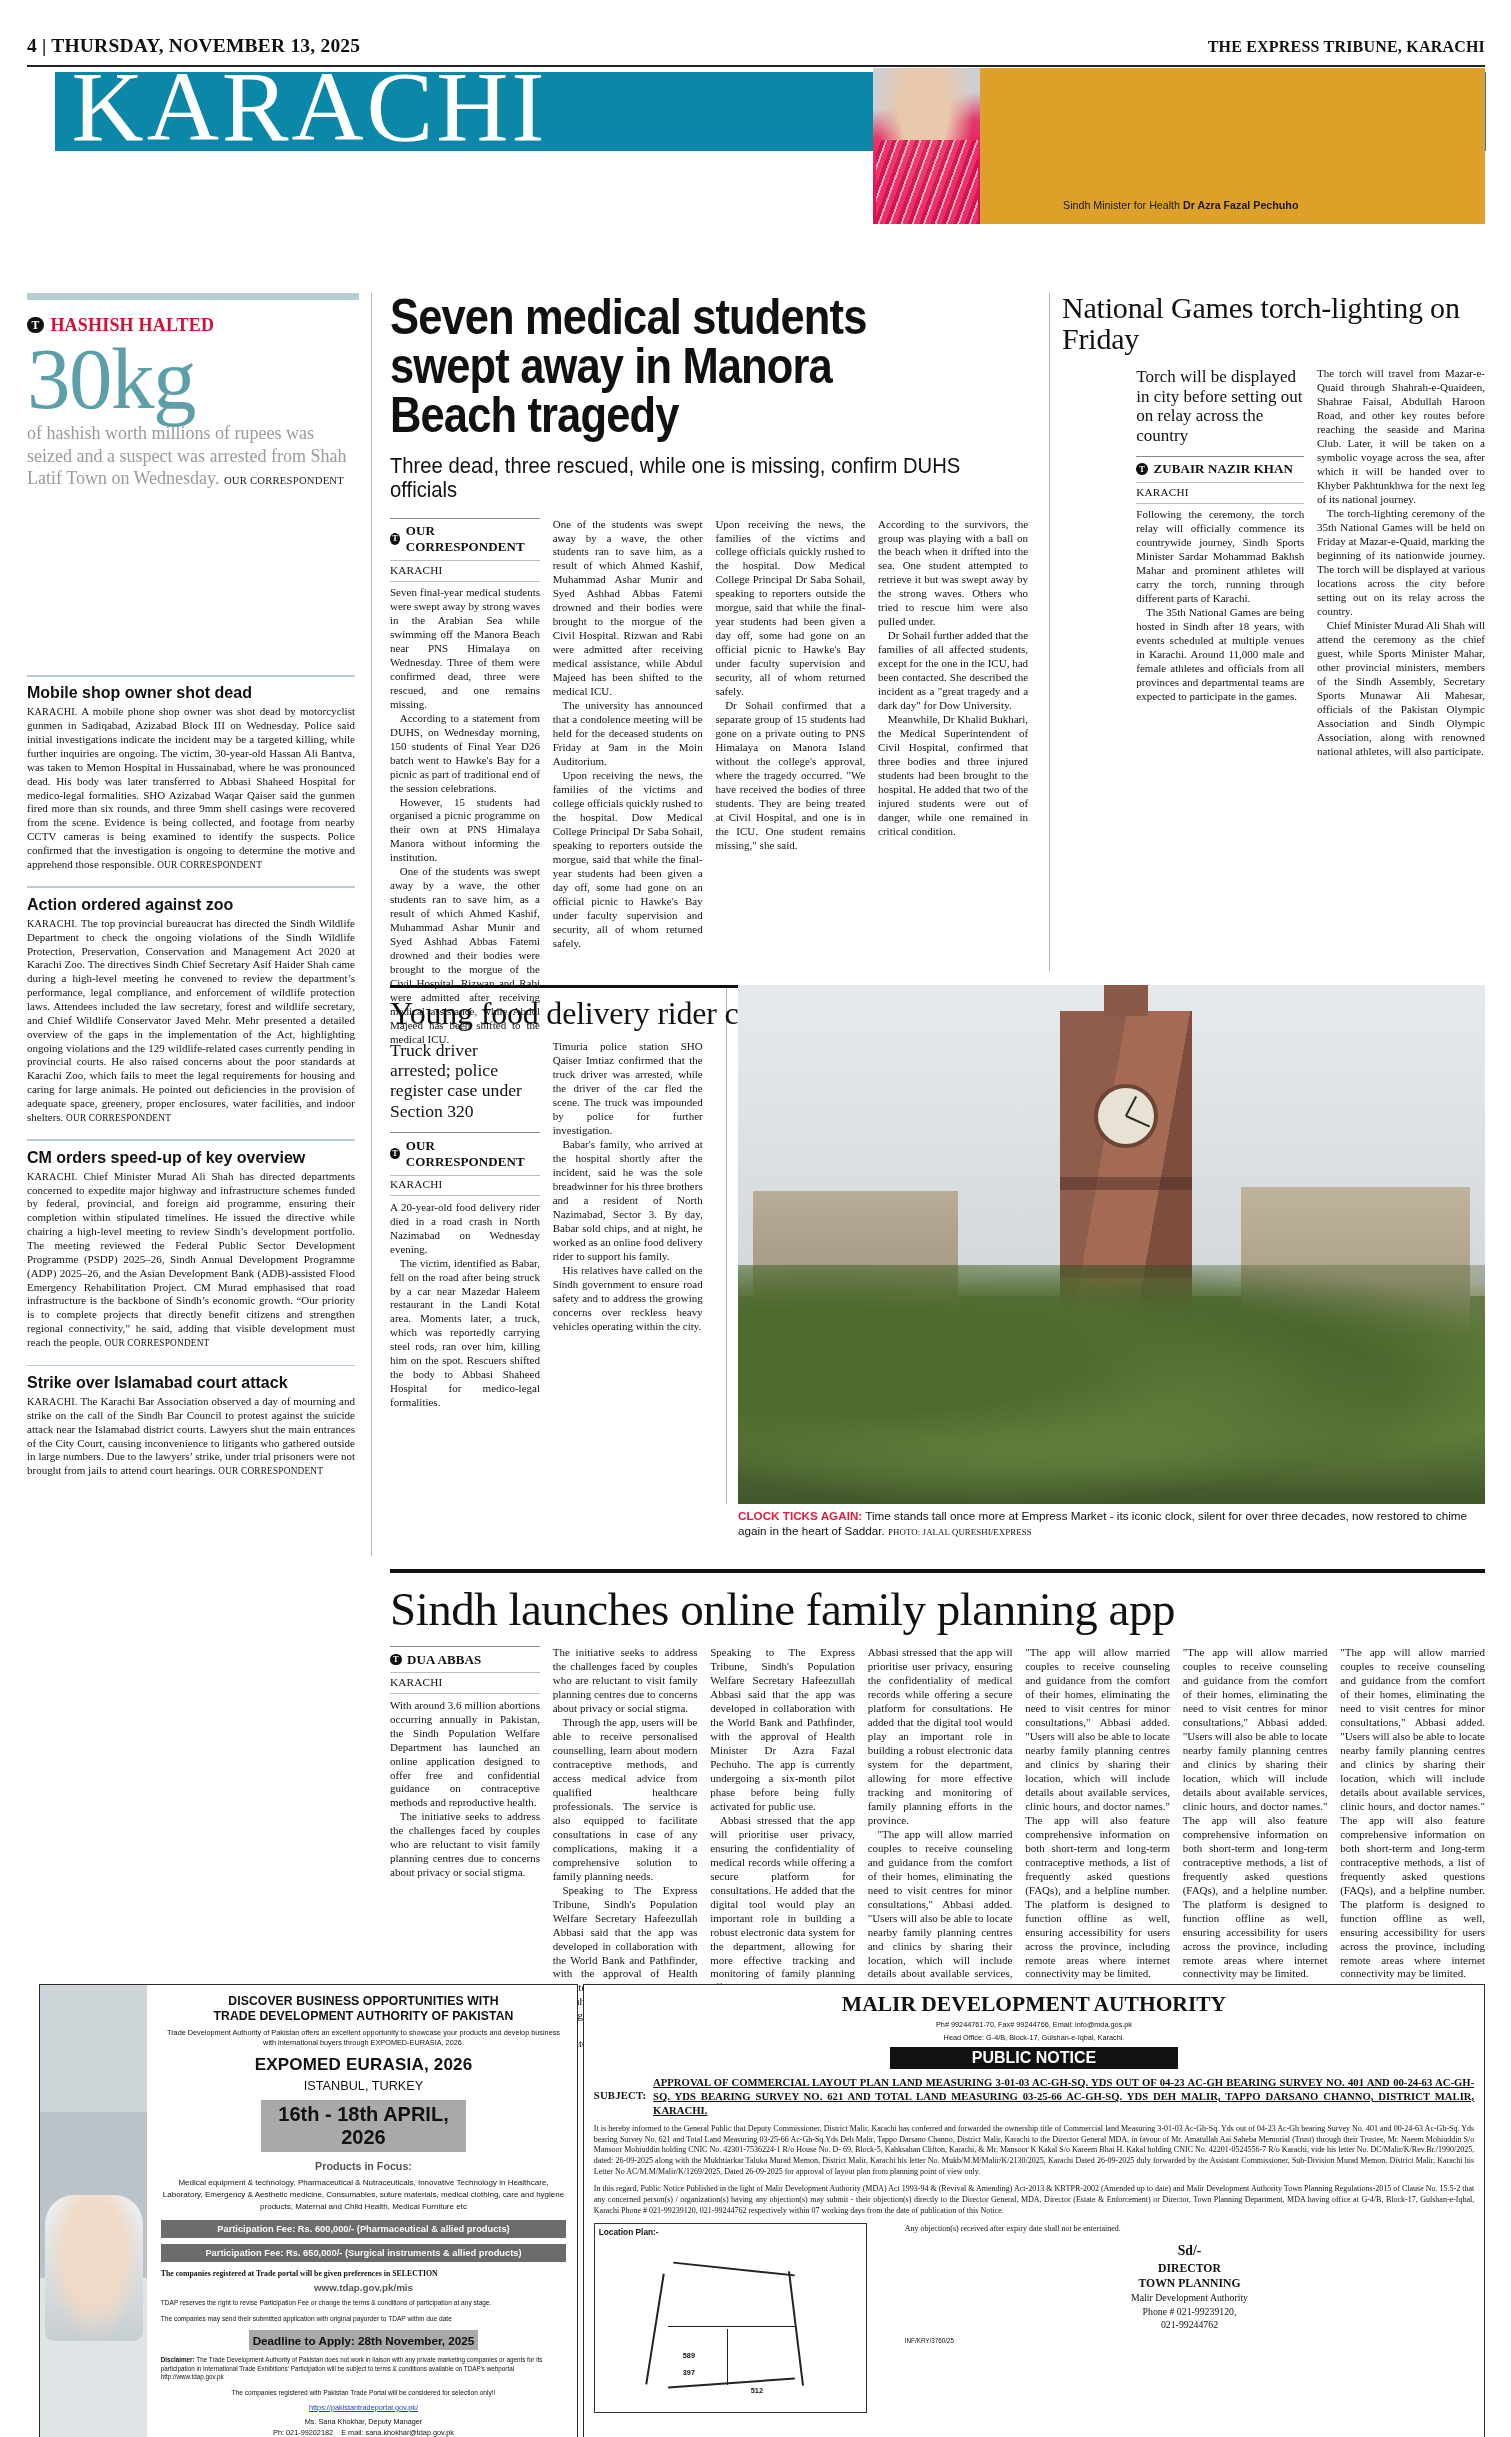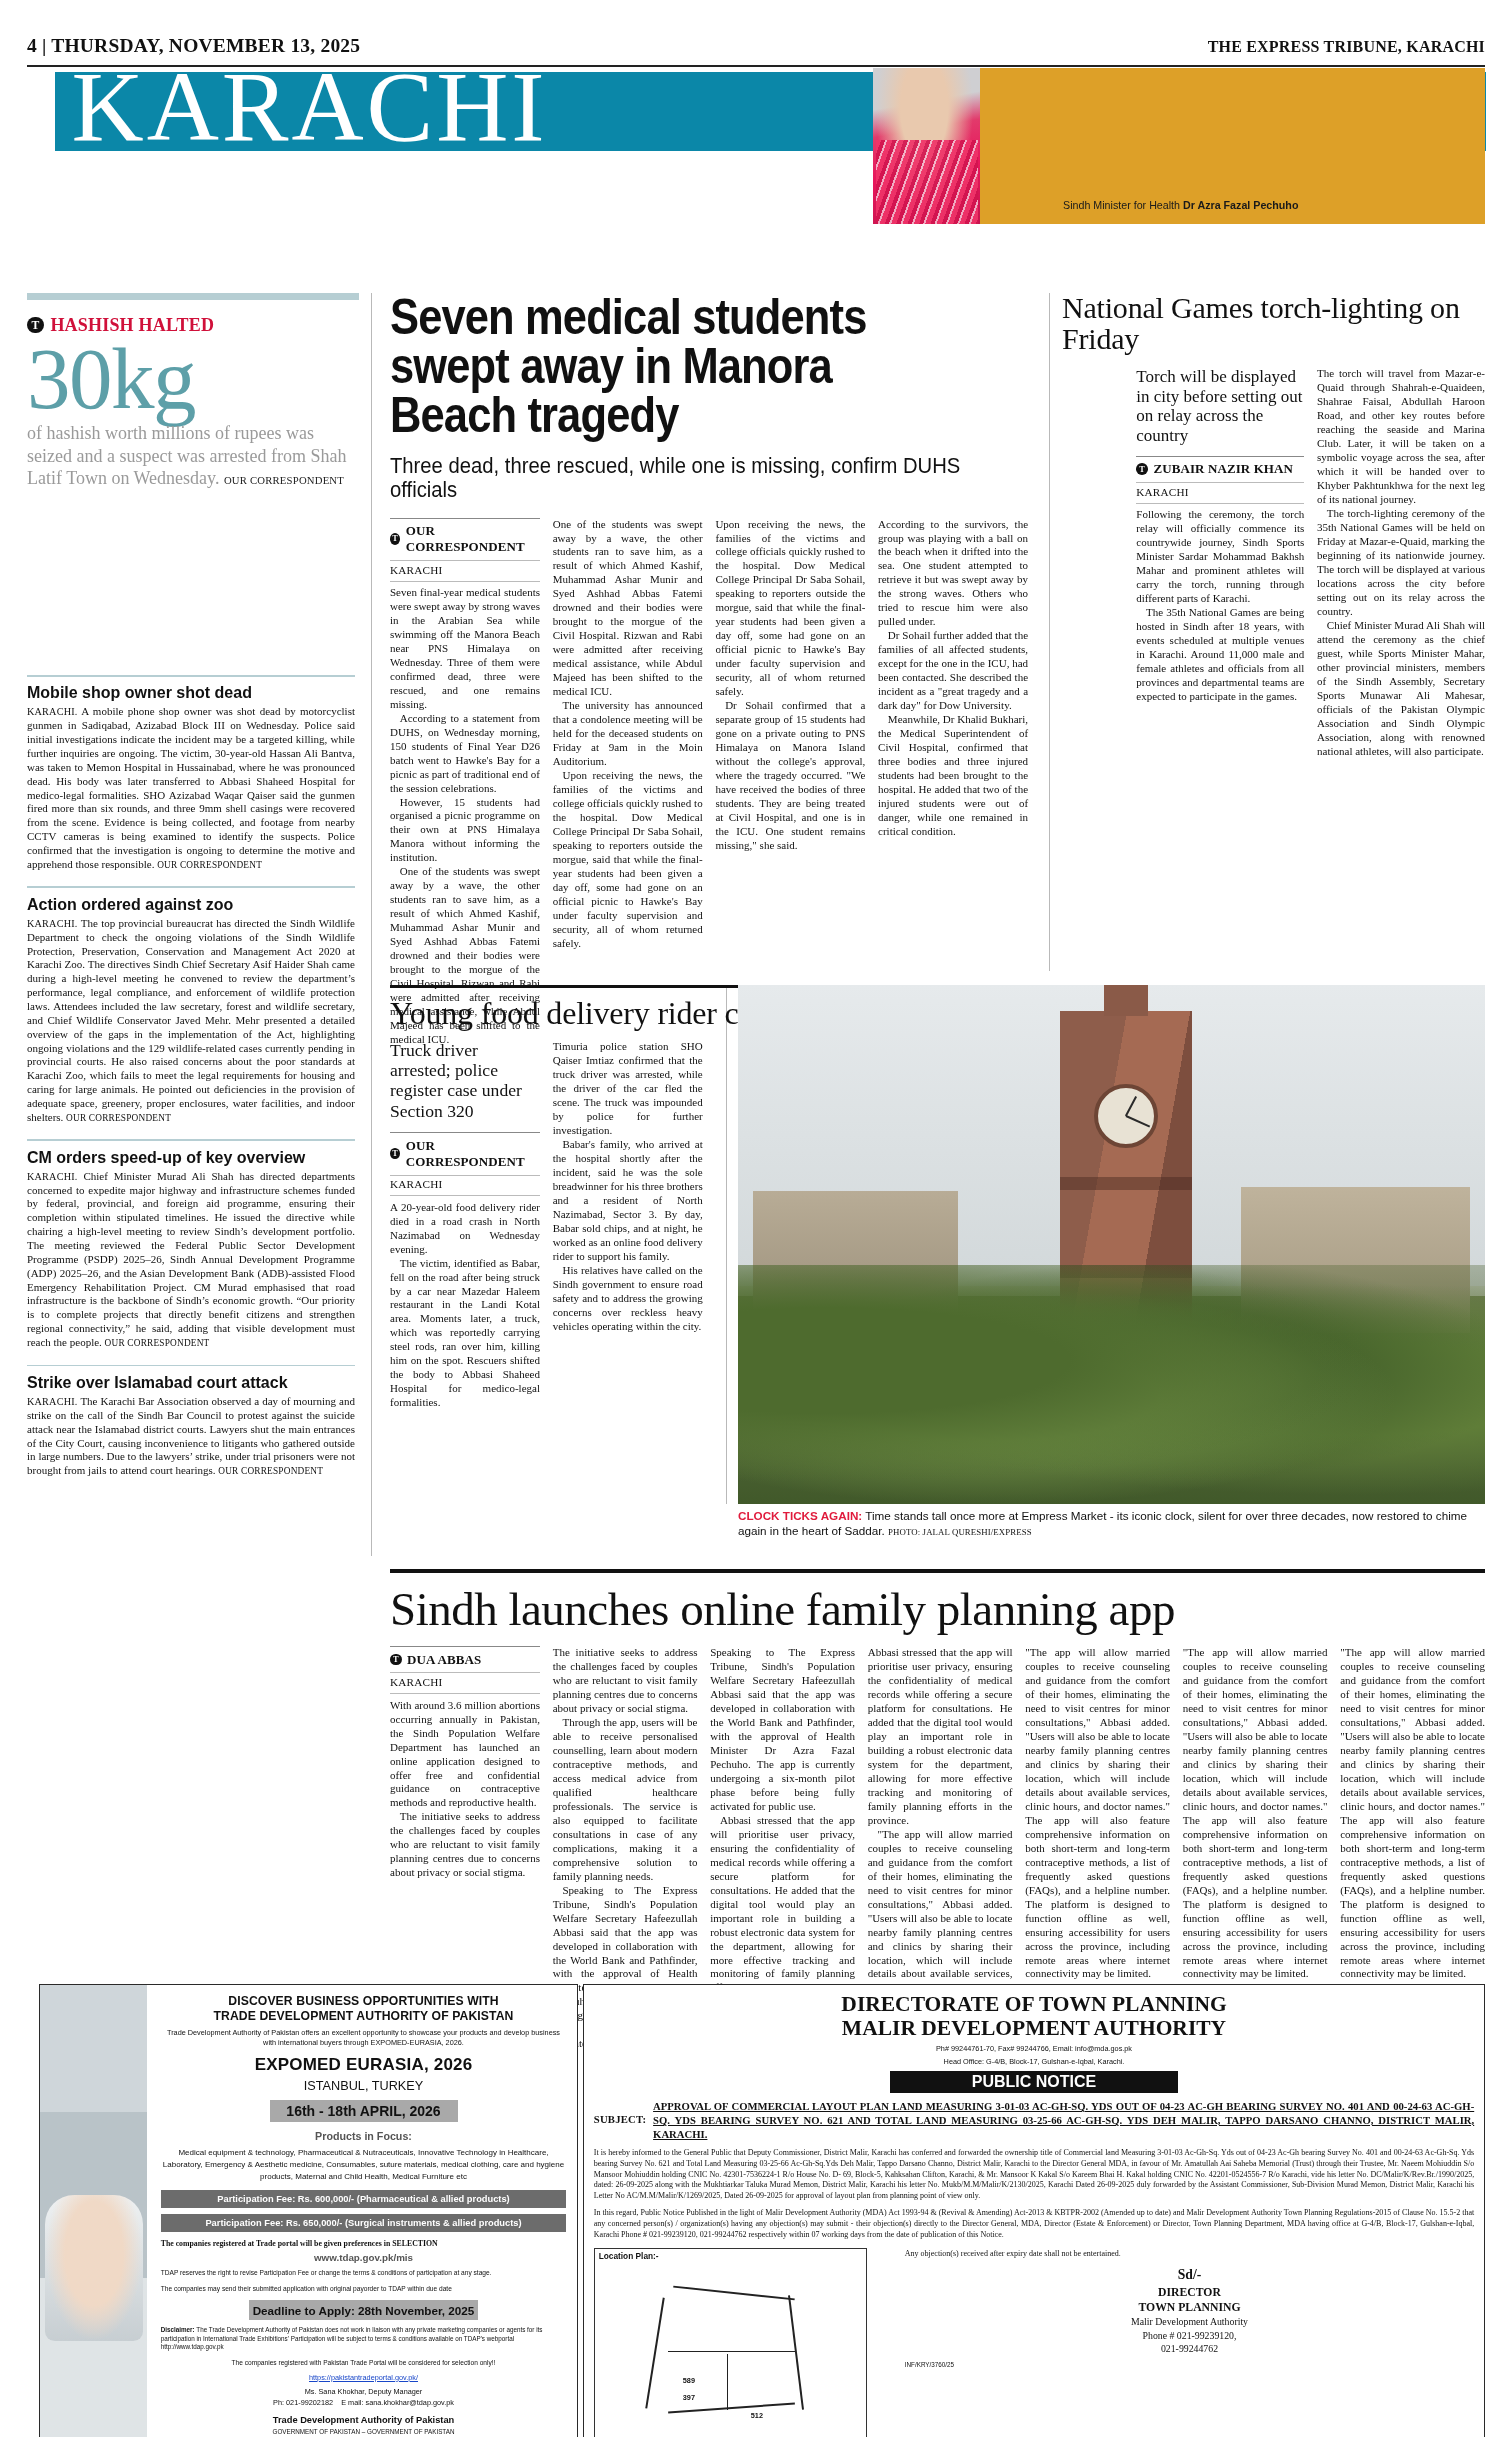--- a/index.html
+++ b/index.html
@@ -234,21 +234,21 @@
   }
   .ad-left-body { position: absolute; left: 110px; top: 0; right: 0; bottom: 0; padding: 8.8px 10.7px; }
   .ad-h1 { font-family: "Liberation Sans", sans-serif; font-weight: bold; font-size: 12.2px;
     text-align: center; letter-spacing: 0.1px; line-height: 1.22; }
   .ad-p { font-family: "Liberation Sans", sans-serif; font-size: 7.3px; line-height: 1.28;
     text-align: center; margin-top: 4.9px; }
   .ad-expo { font-family: "Liberation Sans", sans-serif; font-weight: bold; font-size: 17px;
     text-align: center; margin-top: 7.8px; letter-spacing: 0.2px; }
   .ad-city { font-family: "Liberation Sans", sans-serif; font-size: 12.7px; text-align: center; margin-top: 3.9px; }
   .ad-date-chip { background:#a9a9a9; color:#111; font-family:"Liberation Sans",sans-serif;
-    font-weight:bold; font-size: 14px; text-align:center; padding: 3.4px 0; margin: 6.8px auto 0; width: 188px; }
+    font-weight:bold; font-size: 20px; text-align:center; padding: 3.4px 0; margin: 6.8px auto 0; width: 205px; }
   .ad-sub { font-family:"Liberation Sans",sans-serif; font-weight:bold; font-size: 10.7px;
     text-align:center; margin-top: 7.8px; color:#555; }
   .ad-list { font-family:"Liberation Sans",sans-serif; font-size: 8px; line-height: 1.5;
     text-align:center; margin-top: 4.9px; }
   .ad-feechip { background:#6c6c6c; color:#fff; font-family:"Liberation Sans",sans-serif;
     font-weight:bold; font-size: 9.3px; padding: 3.9px 4.9px; margin-top: 6.8px; text-align:center; }
   .ad-note { font-family:Liberation Serif, serif; font-weight:bold; font-size: 7.8px;
     margin-top: 6.8px; line-height:1.35; }
   .ad-url { font-family:"Liberation Sans",sans-serif; font-weight:bold; font-size: 9.8px;
     text-align:center; color:#555; margin-top: 2px; }
@@ -570,21 +570,20 @@
         &nbsp;&nbsp;
         <span>E mail: sana.khokhar@tdap.gov.pk</span>
       </div>
       <div class="ad-foot">Trade Development Authority of Pakistan</div>
       <div class="ad-foot2">GOVERNMENT OF PAKISTAN – GOVERNMENT OF PAKISTAN</div>
 
     </div>
   </div>
 
   <div class="ad-right">
-    <div class="dir-h1">DIRECTORATE OF TOWN PLANNING</div>
     <div class="dir-h1">MALIR DEVELOPMENT AUTHORITY</div>
     <div class="dir-contact">Ph# 99244761-70, Fax# 99244766,  Email: info@mda.gos.pk</div>
     <div class="dir-contact">Head Office: G-4/B, Block-17, Gulshan-e-Iqbal, Karachi.</div>
     <div class="notice-bar">PUBLIC NOTICE</div>
     <div class="dir-sub">
       <div class="dir-sub-label">SUBJECT:</div>
       <div class="dir-sub-text">APPROVAL OF COMMERCIAL LAYOUT PLAN LAND MEASURING 3-01-03 AC-GH-SQ. YDS OUT OF 04-23 AC-GH BEARING SURVEY NO. 401 AND 00-24-63 AC-GH-SQ. YDS BEARING SURVEY NO. 621 AND TOTAL LAND MEASURING 03-25-66 AC-GH-SQ. YDS DEH MALIR, TAPPO DARSANO CHANNO, DISTRICT MALIR, KARACHI.</div>
     </div>
     <div class="dir-body">It is hereby informed to the General Public that Deputy Commissioner, District Malir, Karachi has conferred and forwarded the ownership title of Commercial land Measuring 3-01-03 Ac-Gh-Sq. Yds out of 04-23 Ac-Gh bearing Survey No. 401 and 00-24-63 Ac-Gh-Sq. Yds bearing Survey No. 621 and Total Land Measuring 03-25-66 Ac-Gh-Sq.Yds Deh Malir, Tappo Darsano Channo, District Malir, Karachi to the Director General MDA, in favour of Mr. Amatullah Aai Saheba Memorial (Trust) through their Trustee, Mr. Naeem Mohiuddin S/o Mansoor Mohiuddin holding CNIC No. 42301-7536224-1 R/o House No. D- 69, Block-5, Kahksahan Clifton, Karachi, &amp; Mr. Mansoor K Kakal S/o Kareem Bhai H. Kakal holding CNIC No. 42201-0524556-7 R/o Karachi, vide his letter No. DC/Malir/K/Rev.Br./1990/2025, dated: 26-09-2025 along with the Mukhtiarkar Taluka Murad Memon, District Malir, Karachi his letter No. Mukb/M.M/Malir/K/2130/2025, Karachi Dated 26-09-2025 duly forwarded by the Assistant Commissioner, Sub-Division Murad Memon, District Malir, Karachi his Letter No AC/M.M/Malir/K/1269/2025, Dated 26-09-2025 for approval of layout plan from planning point of view only.</div>
     <div class="dir-body">In this regard, Public Notice Published in the light of Malir Development Authority (MDA) Act 1993-94 &amp; (Revival &amp; Amending) Act-2013 &amp; KBTPR-2002 (Amended up to date) and Malir Development Authority Town Planning Regulations-2015 of Clause No. 15.5-2 that any concerned person(s) / organization(s) having any objection(s) may submit - their objection(s) directly to the Director General, MDA, Director (Estate &amp; Enforcement) or Director, Town Planning Department, MDA having office at G-4/B, Block-17, Gulshan-e-Iqbal, Karachi Phone # 021-99239120, 021-99244762 respectively within 07 working days from the date of publication of this Notice.</div>

